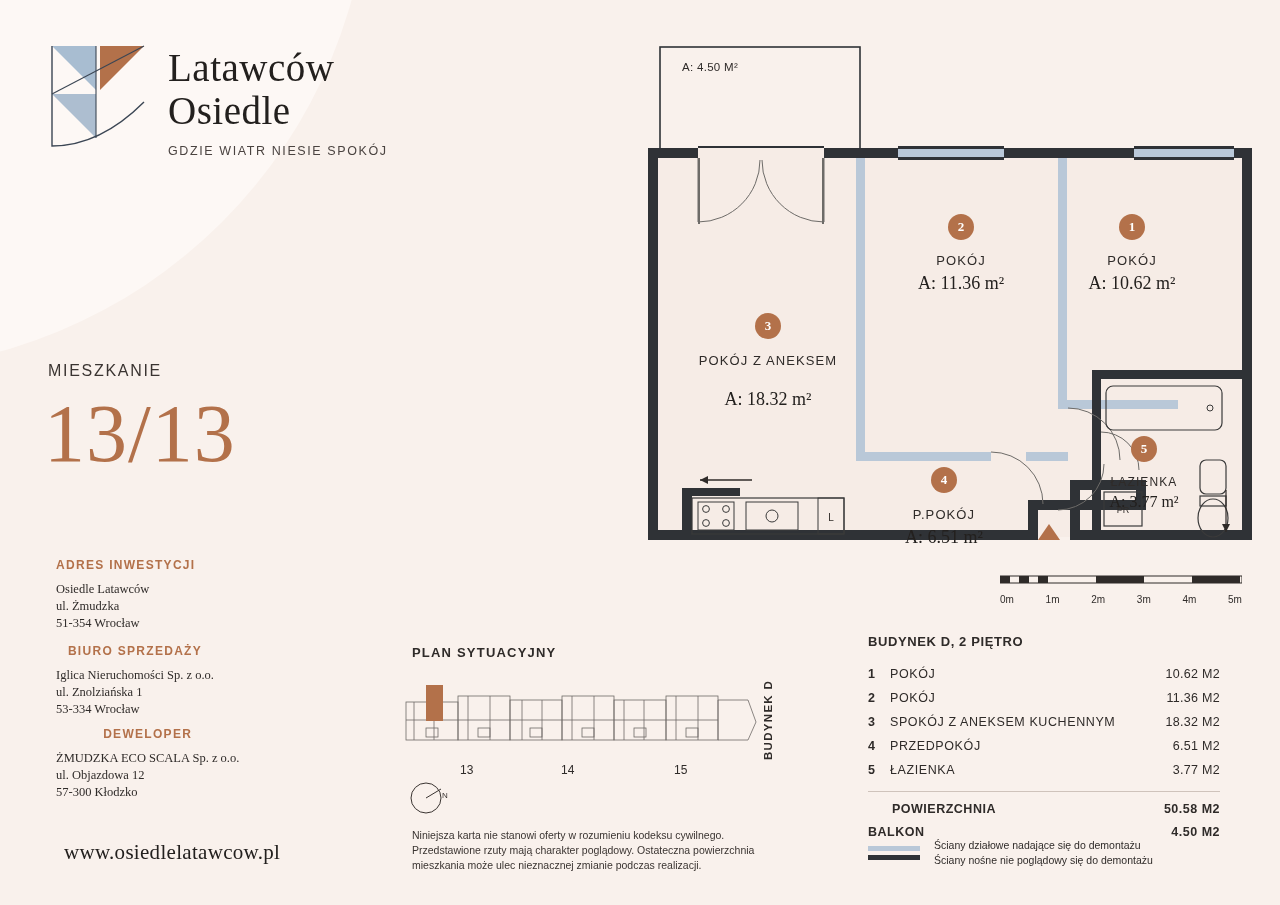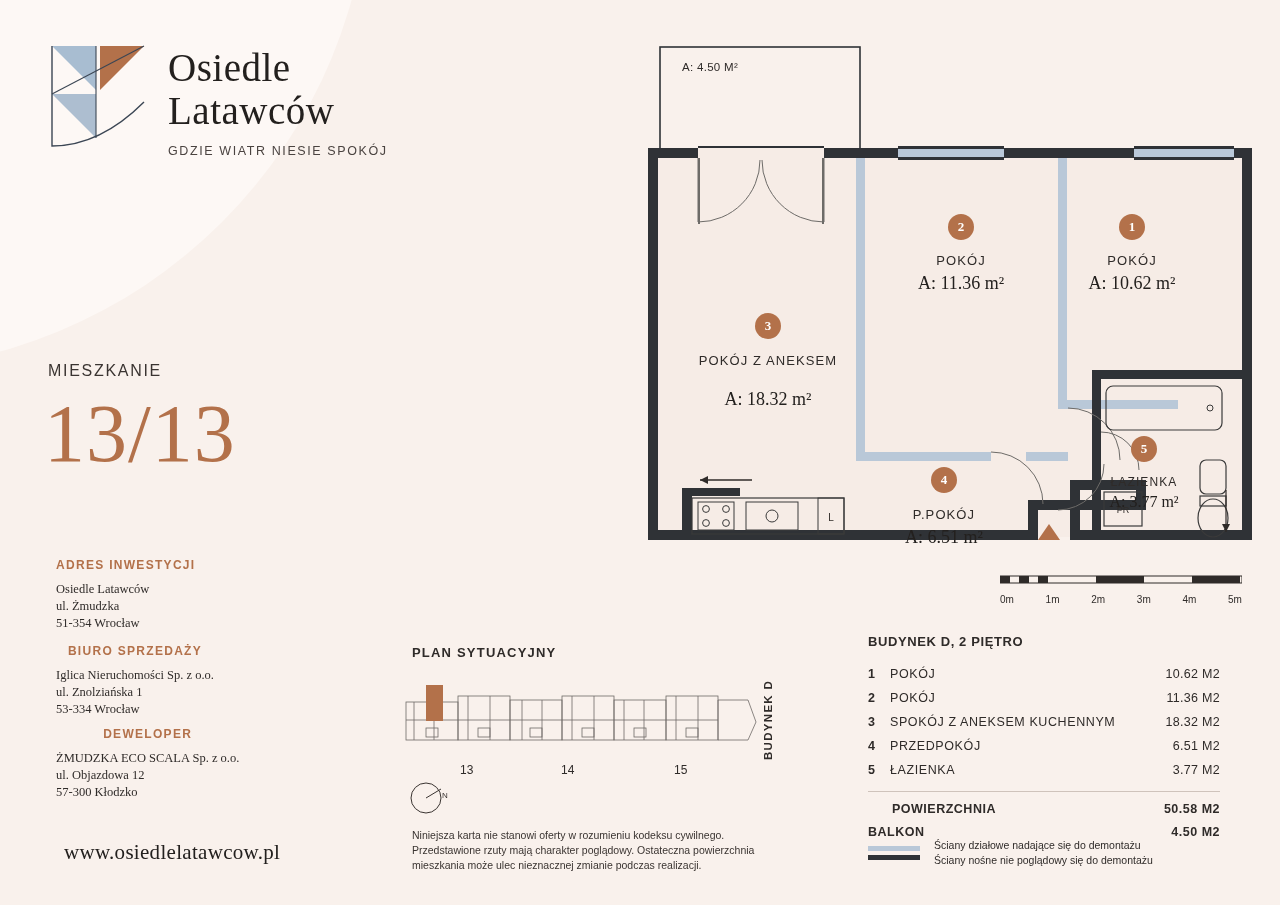--- a/index.html
+++ b/index.html
@@ -143,22 +143,22 @@
       <svg width="100" height="110" viewBox="0 0 100 110">
         <path d="M4 4 L48 4 L48 48 Z" fill="#a8bdd1"></path>
         <path d="M52 4 L96 4 L52 48 Z" fill="#b3714a"></path>
         <path d="M4 52 L48 52 L48 96 Z" fill="#9fb4c9" opacity="0.85"></path>
         <path d="M4 4 L4 104 Q52 104 96 60" fill="none" stroke="#3b4654" stroke-width="1.4"></path>
         <path d="M48 4 L48 96" stroke="#3b4654" stroke-width="1.1" fill="none"></path>
         <path d="M4 52 L96 4" stroke="#3b4654" stroke-width="1.1" fill="none"></path>
       </svg>
     </div>
     <div class="logo-text">
+      <div class="logo-line">Latawców</div>
       <div class="logo-line">Osiedle</div>
-      <div class="logo-line">Latawców</div>
       <div class="logo-tag">GDZIE WIATR NIESIE SPOKÓJ</div>
     </div>
   </div>
 
   <div class="mieszkanie-label">MIESZKANIE</div>
   <div class="mieszkanie-no">13/13</div>
 
   <div class="addr" id="addr1">
     <h4>ADRES INWESTYCJI</h4>
     <p>Osiedle Latawców</p>

